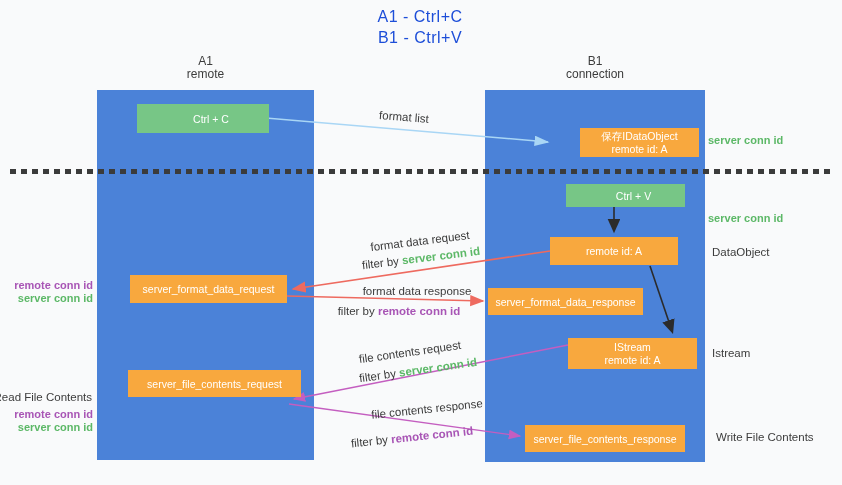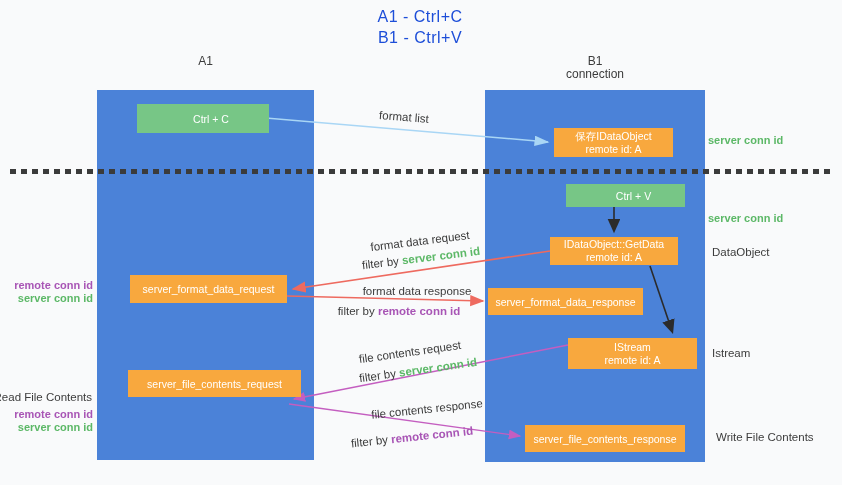--- a/index.html
+++ b/index.html
@@ -21,21 +21,21 @@
            background:repeating-linear-gradient(90deg,#3b3b3b 0 6px,transparent 6px 11px);}
 
   .node{position:absolute;color:#fff;text-align:center;font-size:10.5px;}
   .node.green{background:#77c686;padding-left:16px;}
   .node.orange{background:#f8a83e;}
   .node .ln{display:block;line-height:13px;}
   .one-line{display:flex;align-items:center;justify-content:center;}
   .two-line{display:flex;flex-direction:column;justify-content:center;}
 
   .n-ctrlc{left:137px;top:104px;width:116px;height:29px;}
-  .n-save{left:554px;top:128px;width:119px;height:29px;}
+  .n-save{left:580px;top:128px;width:119px;height:29px;}
   .n-ctrlv{left:566px;top:184px;width:103px;height:23px;}
   .n-getdata{left:550px;top:237px;width:128px;height:28px;}
   .n-freq{left:130px;top:275px;width:157px;height:28px;}
   .n-fres{left:488px;top:288px;width:155px;height:27px;}
   .n-istream{left:568px;top:338px;width:129px;height:31px;}
   .n-fcreq{left:128px;top:370px;width:173px;height:27px;}
   .n-fcres{left:525px;top:425px;width:160px;height:27px;}
 
   svg.arrows{position:absolute;left:0;top:0;pointer-events:none;}
 
@@ -55,20 +55,21 @@
 
 <div class="stage">
 
   <div class="title">
     <div>A1 - Ctrl+C</div>
     <div>B1 - Ctrl+V</div>
   </div>
 
   <div class="lane-header lh-left">
     <div>A1</div>
+    <div>remote</div>
   </div>
   <div class="lane-header lh-right">
     <div>B1</div>
     <div>connection</div>
   </div>
 
   <div class="lane lane-left"></div>
   <div class="lane lane-right"></div>
 
   <div class="dotline"></div>
@@ -104,21 +105,20 @@
   <div class="node orange two-line n-save">
     <span class="ln">保存IDataObject</span>
     <span class="ln">remote id: A</span>
   </div>
 
   <div class="node green one-line n-ctrlv">
     <span>Ctrl + V</span>
   </div>
 
   <div class="node orange two-line n-getdata">
-    <span class="ln">IDataObject::GetData</span>
     <span class="ln">remote id: A</span>
   </div>
 
   <div class="node orange one-line n-fres">
     <span>server_format_data_response</span>
   </div>
 
   <div class="node orange one-line n-freq">
     <span>server_format_data_request</span>
   </div>

